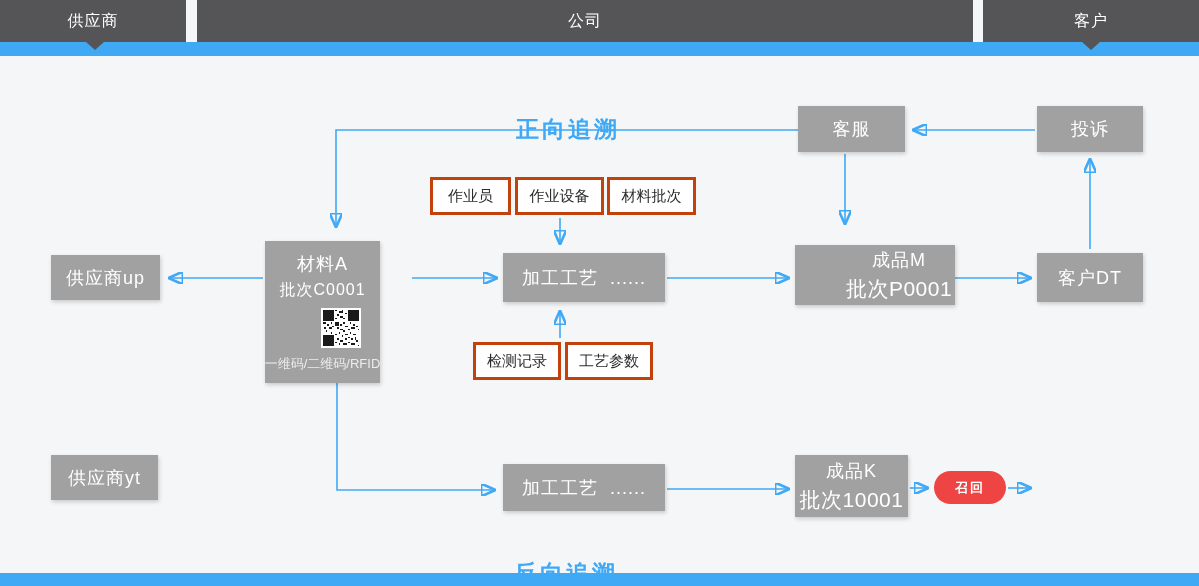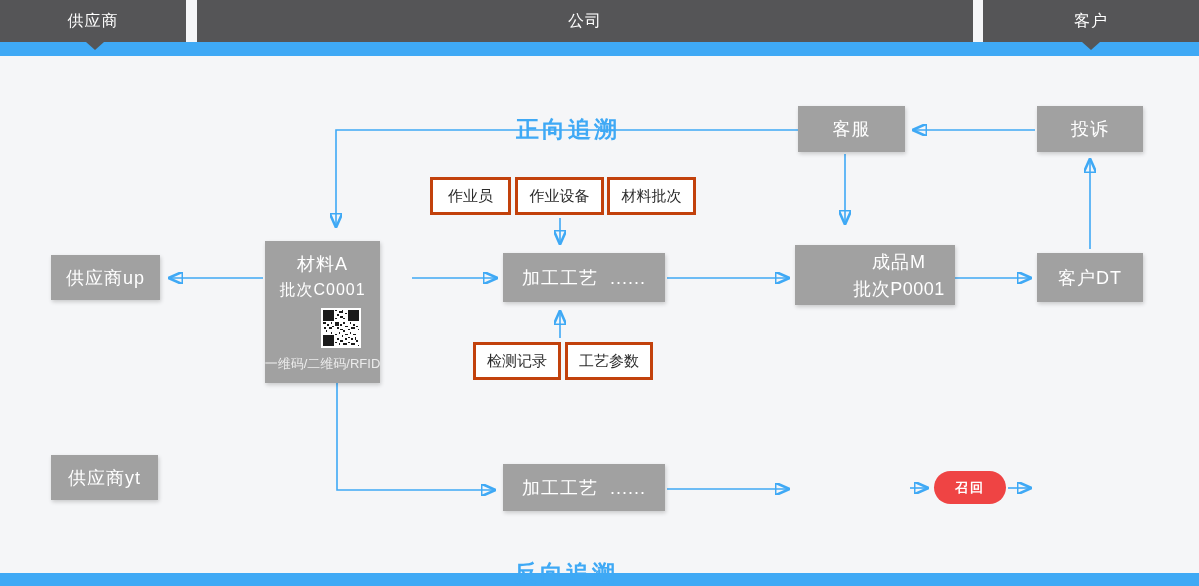--- a/index.html
+++ b/index.html
@@ -44,21 +44,21 @@
   #node-complaint{left:1037px;top:106px;width:106px;height:46px;}
   #node-material-a{left:265px;top:241px;width:115px;height:142px;}
   #node-supplier-up{left:51px;top:255px;width:109px;height:45px;}
   #node-process-top{left:503px;top:253px;width:162px;height:49px;}
   #node-product-m{left:795px;top:245px;width:112px;height:60px;padding-left:48px;}
   #node-customer-dt{left:1037px;top:253px;width:106px;height:49px;}
   #node-supplier-yt{left:51px;top:455px;width:107px;height:45px;}
   #node-process-bottom{left:503px;top:464px;width:162px;height:47px;}
   #node-product-k{left:795px;top:455px;width:113px;height:62px;}
   #node-customer-er{left:1037px;top:464px;width:106px;height:48px;}
-  .node .batch{font-size:18px;margin-top:3px;letter-spacing:0.5px;}
+  .node .batch{font-size:21px;margin-top:3px;letter-spacing:0.5px;}
   #node-material-a .m-title{font-size:18px;}
   #node-material-a .m-batch{font-size:16px;margin-top:4px;}
   #node-material-a .qr{margin-top:7px;line-height:0;}
   #node-material-a .m-caption{font-size:13px;margin-top:7px;color:#ececec;letter-spacing:0;}
   
   .recall{
     position:absolute;left:934px;top:471px;width:72px;height:33px;border-radius:17px;
     background:#ef4444;color:#fff;font-size:13px;font-weight:bold;letter-spacing:2px;
     display:flex;align-items:center;justify-content:center;
   }
@@ -186,20 +186,24 @@
 
   <div class="node" id="node-product-m">
     <div>成品M</div>
     <div class="batch">批次P0001</div>
   </div>
 
   <div class="node" id="node-customer-dt">客户DT</div>
   <div class="node" id="node-supplier-yt">供应商yt</div>
   <div class="node" id="node-process-bottom">加工工艺  ......</div>
 
+  <div class="node" id="node-product-k">
+    <div>成品K</div>
+    <div class="batch">批次10001</div>
+  </div>
 
   <div class="recall">召回</div>
 
 
   <div class="tag" id="tag-operator">作业员</div>
   <div class="tag" id="tag-equipment">作业设备</div>
   <div class="tag" id="tag-material-batch">材料批次</div>
   <div class="tag" id="tag-inspection">检测记录</div>
   <div class="tag" id="tag-process-params">工艺参数</div>
 

